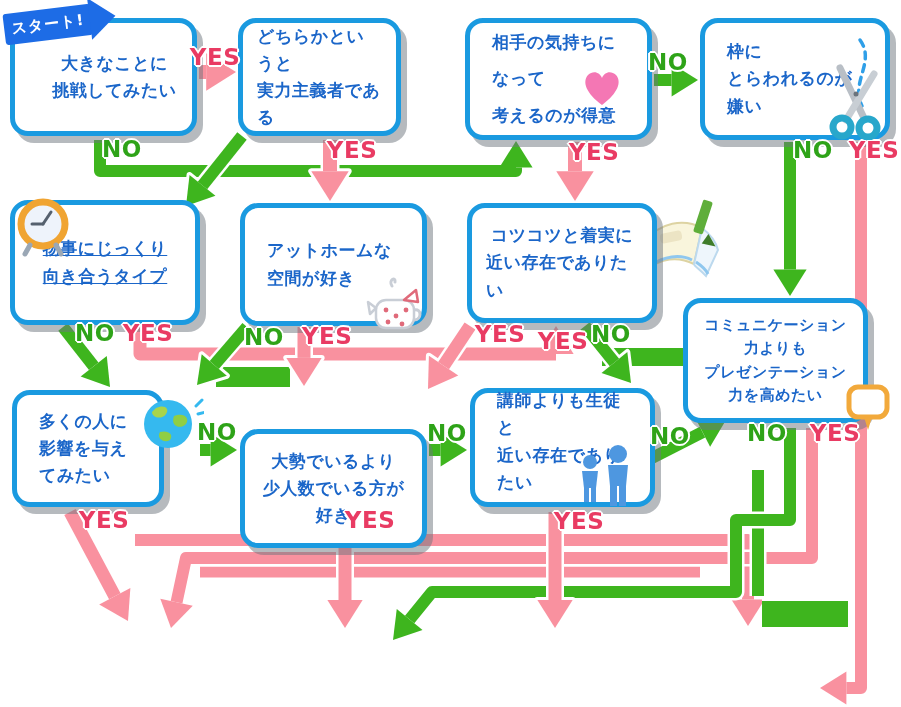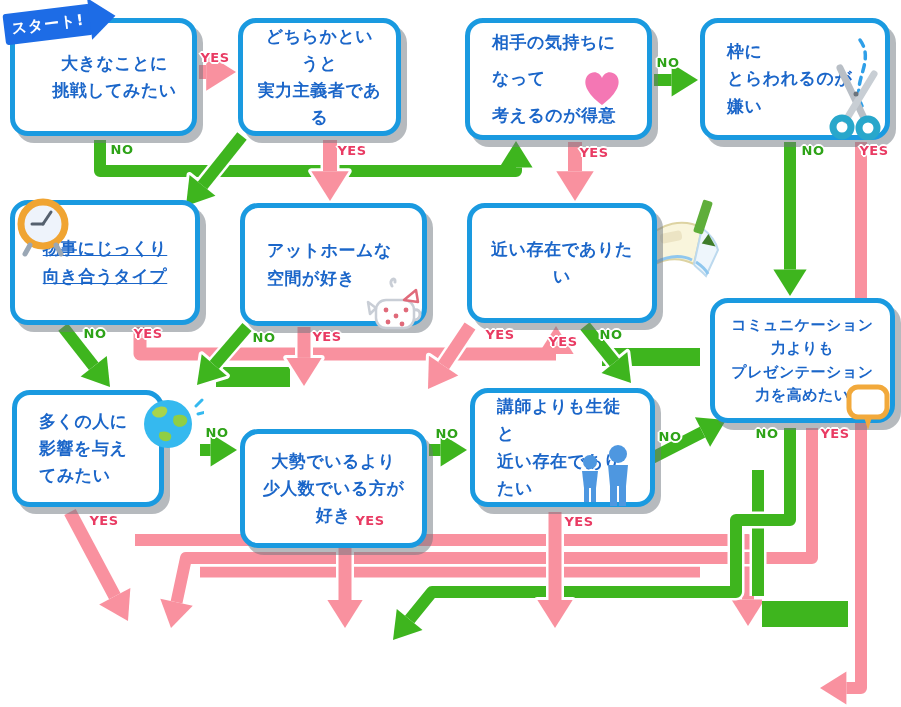--- a/index.html
+++ b/index.html
@@ -9,26 +9,26 @@
   }
   .stage svg.wires{position:absolute;left:0;top:0;z-index:1;}
   .node{
     position:absolute;z-index:2;background:#ffffff;
     border:5px solid #1a9ae0;border-radius:18px;
     box-shadow:6px 7px 0 rgba(110,118,125,0.5);
     display:flex;flex-direction:column;justify-content:center;
     color:#1b66c9;font-weight:bold;font-size:17px;line-height:1.6;
     letter-spacing:0.5px;box-sizing:border-box;padding:6px 14px;
   }
-  .node.center{align-items:center;text-align:center;}
+  .node.center{align-items:center;text-align:left;}
   .node.left{align-items:flex-start;text-align:left;padding-left:22px;}
   .node.small{font-size:15px;line-height:1.55;}
   .flow-label{
     position:absolute;z-index:4;transform:translate(-50%,-50%);
-    font-weight:bold;font-size:13px;letter-spacing:0.5px;white-space:nowrap;
+    font-weight:bold;font-size:23px;letter-spacing:0.5px;white-space:nowrap;
     text-shadow:-2px 0 0 #fff,2px 0 0 #fff,0 -2px 0 #fff,0 2px 0 #fff,
                 -1px -1px 0 #fff,1px -1px 0 #fff,-1px 1px 0 #fff,1px 1px 0 #fff;
   }
   .flow-label.yes{color:#e93b63;}
   .flow-label.no{color:#2ea318;}
   .icon{position:absolute;z-index:5;}
   .icon.under{z-index:1;}
   .start-badge{
     position:absolute;left:4px;top:9px;z-index:6;
     width:88px;height:31px;background:#1d6ce6;
@@ -229,38 +229,39 @@
     </div>
     <div class="node center" style="left: 10px; top: 200px; width: 190px; height: 125px; text-decoration: underline;">
       <div>物事にじっくり</div>
       <div>向き合うタイプ</div>
     </div>
     <div class="node left" style="left: 240px; top: 203px; width: 187px; height: 123px;">
       <div>アットホームな</div>
       <div>空間が好き</div>
     </div>
     <div class="node center" style="left: 467px; top: 203px; width: 190px; height: 120px;">
+      <div>コツコツと着実に</div>
       <div>近い存在でありたい</div>
     </div>
-    <div class="node center small" style="left: 710px; top: 298px; width: 185px; height: 125px;">
+    <div class="node center small" style="left: 683px; top: 298px; width: 185px; height: 125px;">
       <div>コミュニケーション</div>
       <div>力よりも</div>
       <div>プレゼンテーション</div>
       <div>力を高めたい</div>
     </div>
     <div class="node left" style="left: 12px; top: 390px; width: 152px; height: 117px;">
       <div>多くの人に</div>
       <div>影響を与えてみたい</div>
     </div>
     <div class="node center" style="left: 240px; top: 388px; width: 187px; height: 119px; margin-top: 41px;">
       <div>大勢でいるより</div>
       <div>少人数でいる方が</div>
       <div>好き</div>
     </div>
-    <div class="node left" style="left: 470px; top: 388px; width: 185px; height: 119px;">
+    <div class="node left" style="left: 470px; top: 388px; width: 185px; height: 119px; justify-content: flex-end;">
       <div>講師よりも生徒と</div>
       <div>近い存在でありたい</div>
     </div>
     <span class="flow-label yes" style="left: 215px; top: 57px;">YES</span>
     <span class="flow-label no" style="left: 122px; top: 149px;">NO</span>
     <span class="flow-label yes" style="left: 352px; top: 150px;">YES</span>
     <span class="flow-label no" style="left: 668px; top: 62px;">NO</span>
     <span class="flow-label yes" style="left: 594px; top: 152px;">YES</span>
     <span class="flow-label no" style="left: 813px; top: 150px;">NO</span>
     <span class="flow-label yes" style="left: 874px; top: 150px;">YES</span>

